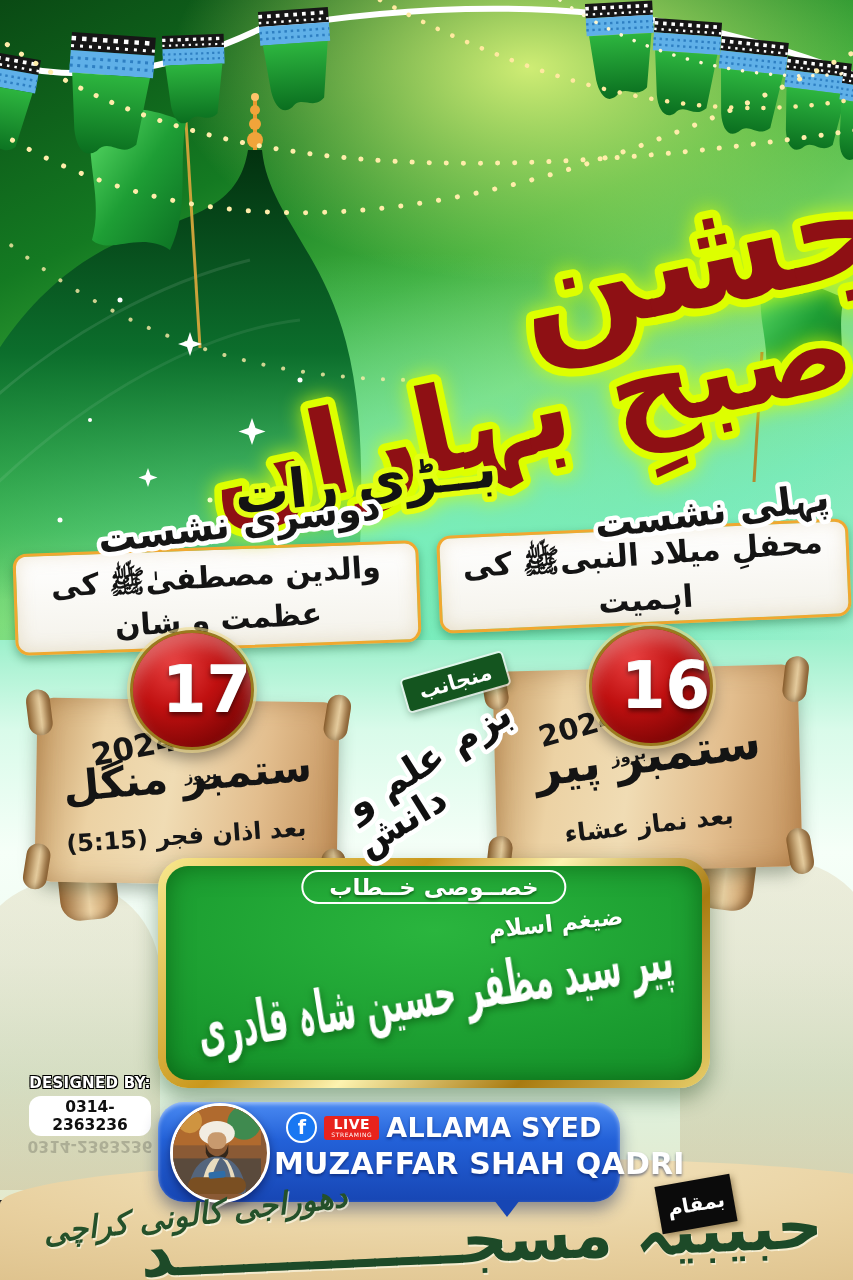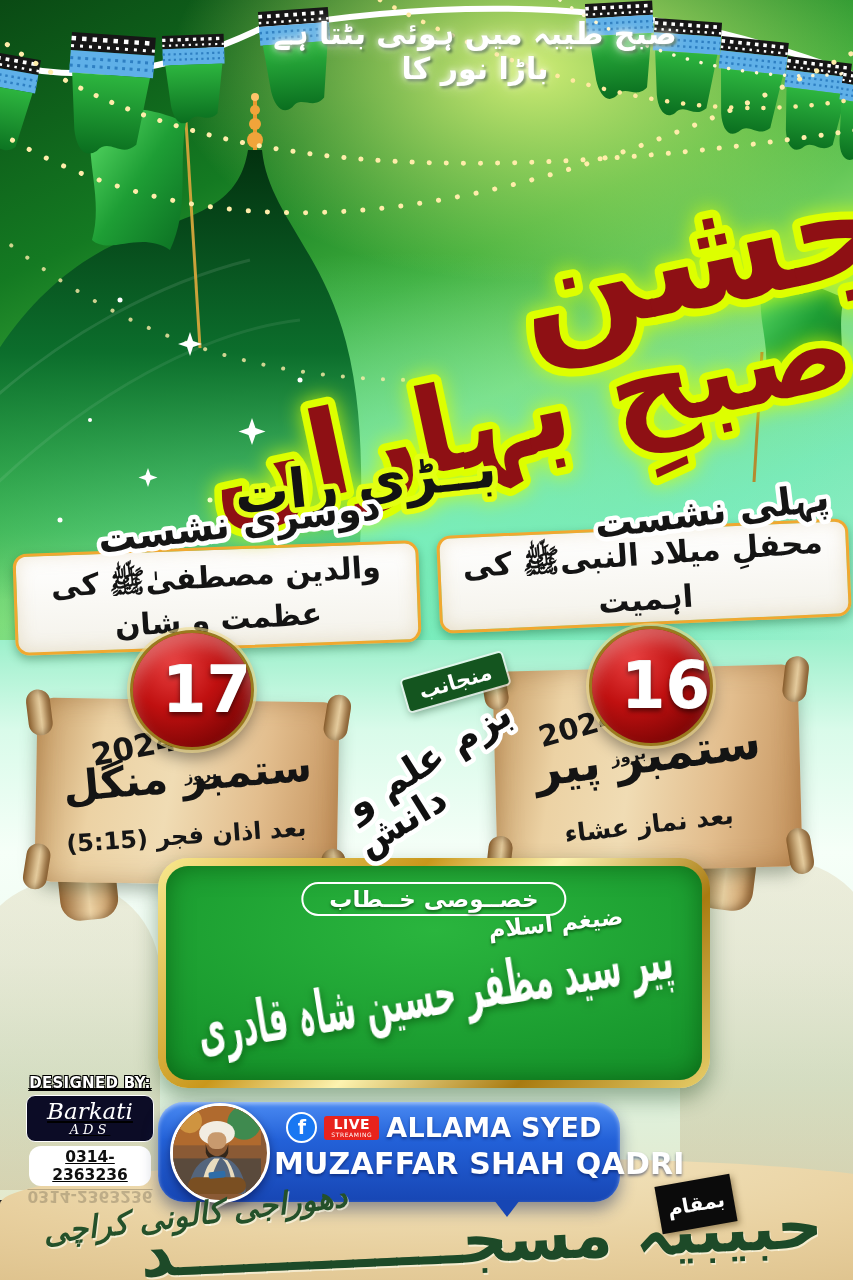--- a/index.html
+++ b/index.html
@@ -89,28 +89,28 @@
     box-shadow:0 0 0 2px rgba(255,255,255,.65),0 4px 8px rgba(0,40,10,.4);}
 
   
   .banner-frame{position:absolute;z-index:15;left:158px;top:858px;width:552px;height:230px;
     padding:8px;box-sizing:border-box;border-radius:30px;
     background:linear-gradient(135deg,#f9e98f 0%,#c9971b 35%,#fdf3b0 52%,#a87a10 75%,#e8cf6a 100%);
     box-shadow:0 10px 22px rgba(20,60,20,.4);}
   .banner-green{width:100%;height:100%;border-radius:22px;position:relative;
     background:radial-gradient(130% 130% at 50% 30%, #2ab53e 0%, #17962c 55%, #0c701c 100%);
     box-shadow:inset 0 0 26px rgba(0,60,0,.5);}
-  .speaker-pill{position:absolute;left:50%;top:16px;transform:translateX(-50%);
+  .speaker-pill{position:absolute;left:50%;top:4px;transform:translateX(-50%);
     border:2.5px solid #fff;border-radius:22px;padding:2px 26px;color:#fff;font-size:23px;font-weight:bold;
     white-space:nowrap;text-shadow:0 2px 3px rgba(0,50,0,.6);}
   .speaker-prefix{position:absolute;left:322px;top:44px;transform:rotate(-6deg);
     color:#fff;font-size:23px;font-weight:bold;direction:rtl;text-shadow:0 2px 3px rgba(0,50,0,.6);}
 
   
-  .designer{position:absolute;z-index:20;left:26px;top:1074px;width:128px;text-align:center;text-decoration:underline;}
+  .designer{position:absolute;z-index:20;left:26px;top:1074px;width:128px;text-align:center;}
   .designer .lbl{color:#fff;font-size:15px;font-weight:800;letter-spacing:.3px;
     text-shadow:-1px -1px 0 #000,1px -1px 0 #000,-1px 1px 0 #000,1px 1px 0 #000;}
   .designer .box{margin-top:3px;background:#0c0c26;border:1.5px solid #fff;border-radius:9px;padding:3px 4px 5px;}
   .designer .nm{color:#fff;font-family:"DejaVu Serif",serif;font-style:italic;font-size:23px;line-height:24px;}
   .designer .ads{color:#fff;font-family:"DejaVu Serif",serif;font-style:italic;font-size:13px;letter-spacing:4px;line-height:13px;}
   .designer .phone{margin:4px auto 0;background:#fff;border-radius:12px;width:122px;padding:2px 0;
     color:#101010;font-size:15.5px;font-weight:800;}
   .designer .reflect{opacity:.20;transform:scaleY(-1);color:#101010;font-size:15.5px;font-weight:800;margin-top:1px;}
 
   
@@ -232,21 +232,20 @@
       <path d="M148,468 l2.5,7 7,2.5 -7,2.5 -2.5,7 -2.5,-7 -7,-2.5 7,-2.5 z"></path>
       <circle cx="300" cy="380" r="2.5"></circle>
         <circle cx="120" cy="300" r="2.5"></circle>
         <circle cx="210" cy="500" r="2.5"></circle>
       <circle cx="90" cy="420" r="2"></circle>
         <circle cx="330" cy="450" r="2"></circle>
         <circle cx="60" cy="520" r="2.5"></circle>
     </g>
   </svg>
 
-  <div class="verse v1" lang="ur">صبح طیبہ میں ہوئی بٹتا ہے باڑا نور کا</div>
 
   <div class="session-box right">
     <div class="inner" lang="ur">محفلِ میلاد النبیﷺ کی اہمیت</div>
   </div>
   <div class="session-box left">
     <div class="inner" lang="ur">والدین مصطفیٰﷺ کی عظمت و شان</div>
   </div>
 
   <div class="tail l"></div>
   <div class="tail r"></div>
@@ -283,24 +282,20 @@
 
   <div class="banner-frame">
     <div class="banner-green">
       <div class="speaker-pill" lang="ur">خصــوصی خــطاب</div>
       <div class="speaker-prefix" lang="ur">ضیغم اسلام</div>
     </div>
   </div>
 
   <div class="designer">
     <div class="lbl">DESIGNED BY:</div>
-    <div class="box">
-      <div class="nm">Barkati</div>
-      <div class="ads">ADS</div>
-    </div>
     <div class="phone">0314-2363236</div>
     <div class="reflect">0314-2363236</div>
   </div>
 
   <div class="live-bar">
     <div class="photo">
       <svg width="88" height="88" viewBox="0 0 94 94">
         <rect width="94" height="94" fill="#8a5a35"></rect>
         <rect width="94" height="42" fill="#b06a2e"></rect>
         <circle cx="76" cy="18" r="18" fill="#3f8a4f"></circle>

